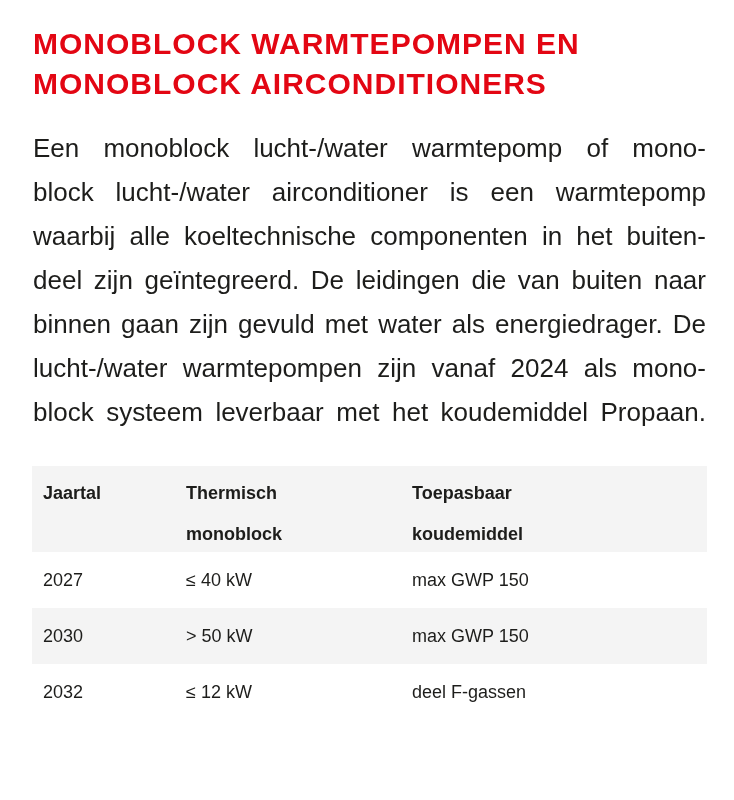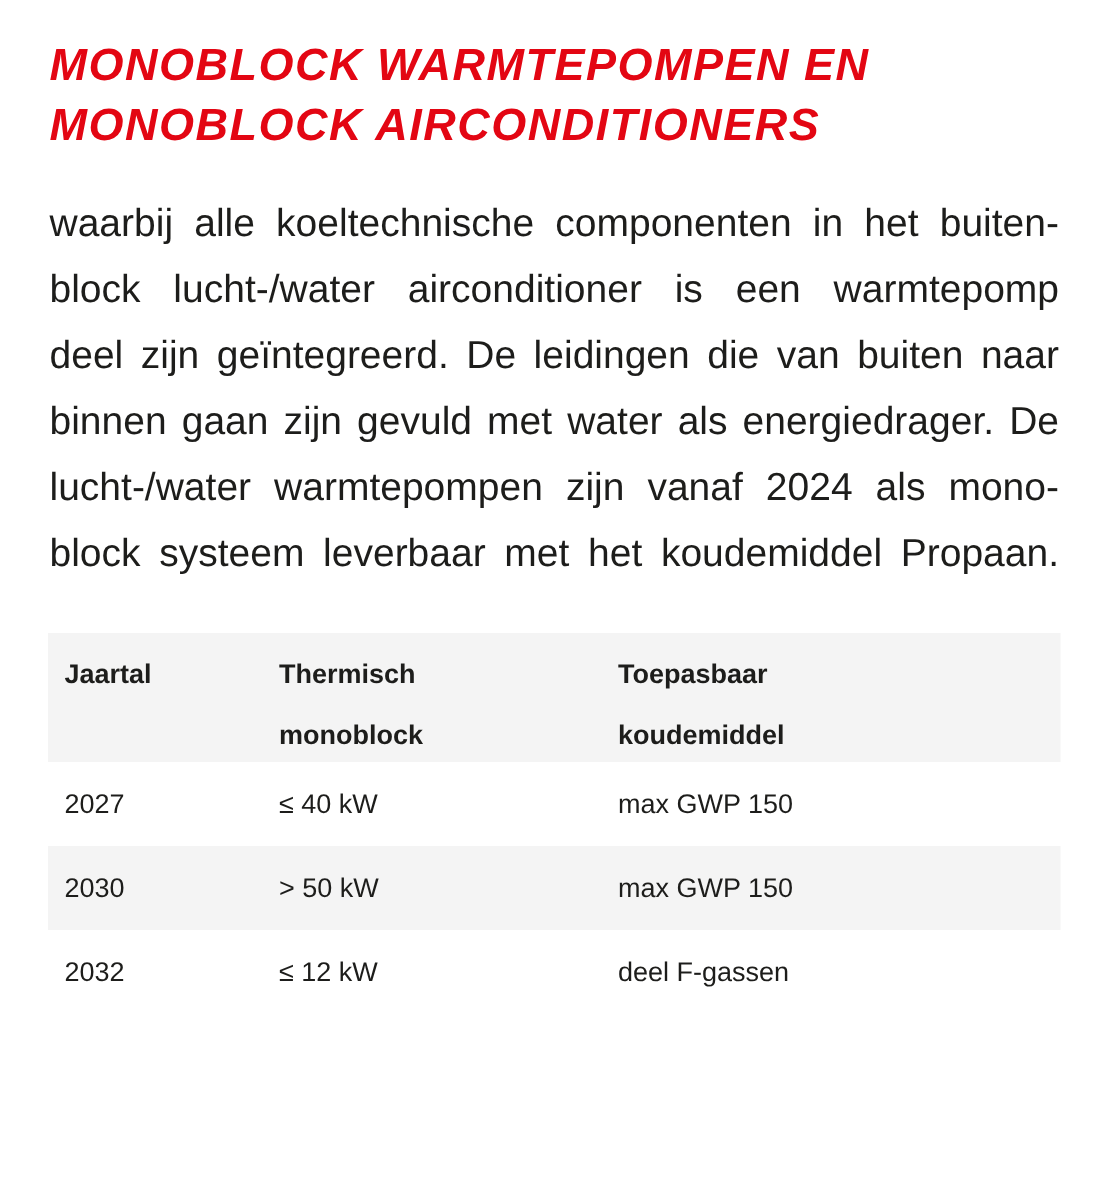--- a/index.html
+++ b/index.html
@@ -16,21 +16,20 @@
   .content {
     padding: 24px 28px 0 33px;
   }
   
   .heading {
     color: #e30613;
     font-size: 30px;
     font-weight: bold;
     line-height: 40px;
     letter-spacing: 1px;
-    font-style: italic;
   }
   
   .intro {
     margin-top: 22px;
     font-size: 26px;
     line-height: 44px;
     color: #1d1d1b;
   }
   .intro .pline {
     text-align: justify;
@@ -78,22 +77,23 @@
 
 <div class="page">
   <div class="content">
 
     <h1 class="heading">
       <span class="hline">MONOBLOCK WARMTEPOMPEN EN</span>
       <span class="hline">MONOBLOCK AIRCONDITIONERS</span>
     </h1>
 
     <div class="intro">
+      <div class="pline">Een monoblock lucht-/water warmtepomp of mono-</div>
+      <div class="pline">block lucht-/water airconditioner is een warmtepomp</div>
       <div class="pline">waarbij alle koeltechnische componenten in het buiten-</div>
-      <div class="pline">block lucht-/water airconditioner is een warmtepomp</div>
       <div class="pline">deel zijn geïntegreerd. De leidingen die van buiten naar</div>
       <div class="pline">binnen gaan zijn gevuld met water als energiedrager. De</div>
       <div class="pline">lucht-/water warmtepompen zijn vanaf 2024 als mono-</div>
       <div class="pline">block systeem leverbaar met het koudemiddel Propaan.</div>
     </div>
 
 
     <div class="cond-table">
 
       <div class="t-row t-header gray">

